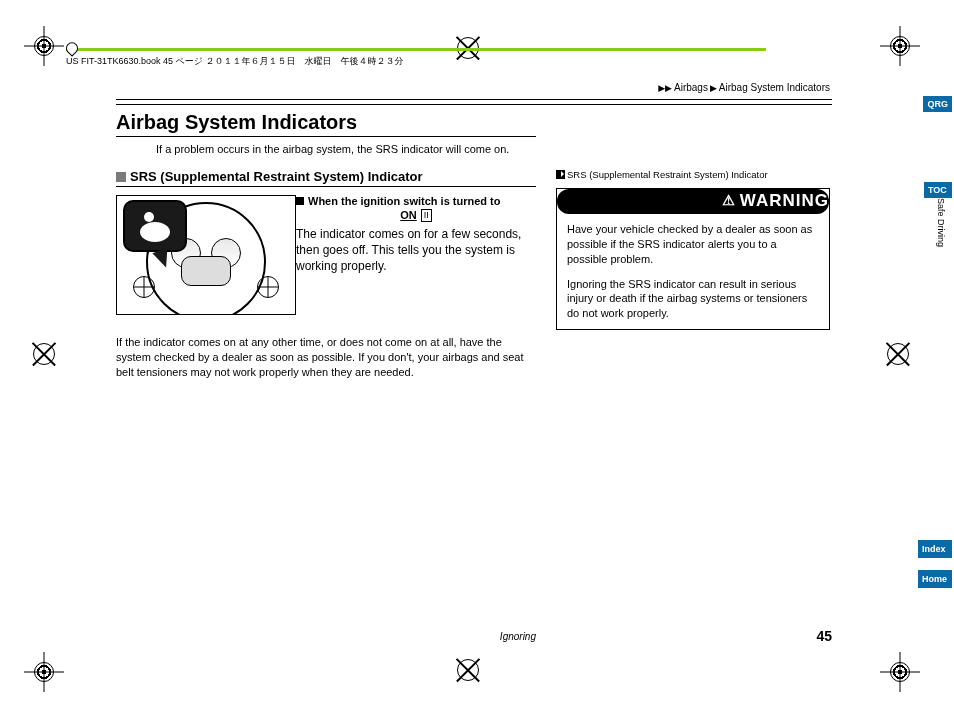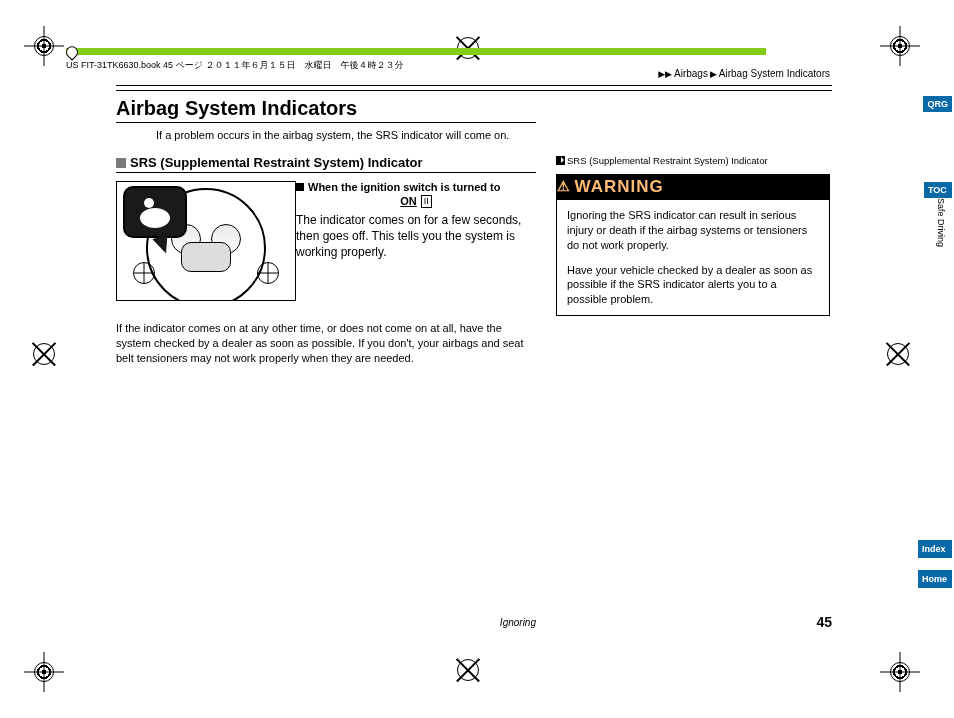--- a/index.html
+++ b/index.html
@@ -50,40 +50,40 @@
   .cropmark .line { position:absolute; background:#000; }
   .cropmark .line.h { height:1px; width:40px; top:50%; left:0; transform:translateY(-50%);}
   .cropmark .line.v { width:1px; height:40px; left:50%; top:0; transform:translateX(-50%);}
 
   
   .header-strip {
     position: absolute;
     top: 48px;
     left: 66px;
     width: 700px;
-    border-top: 7px solid #84cc16;
+    border-top: 3px solid #84cc16;
     padding-top: 4px;
     font-size: 9px;
   }
   .header-strip::before {
     content: "";
     position: absolute;
     left: 0; top: -6px;
     width: 10px; height: 10px;
     border: 1px solid #000;
     border-radius: 50% 50% 50% 0;
     transform: rotate(-45deg) translate(2px,-2px);
     background: #fff;
   }
 
   
   .content {
     position: absolute;
     left: 116px;
-    top: 68px;
+    top: 82px;
     width: 716px;
     height: 560px;
   }
   .breadcrumb {
     font-size: 10px;
     text-align: right;
     margin-bottom: 6px;
     padding-right: 2px;
   }
   .breadcrumb-arrow { font-size: 9px; margin: 0 2px; }
@@ -260,26 +260,27 @@
     border-top: 3.5px solid transparent;
     border-bottom: 3.5px solid transparent;
     border-left: 3px solid #fff;
   }
   .warning-box {
     border: 1.5px solid #000;
     font-size: 11px;
   }
   .warning-header {
     background: #000;
-    color: #fdba74;
-    text-align: left;
+    color: #ffffff;
+    text-align: right;
     font-weight: bold;
     font-size: 17px;
     letter-spacing: 1px;
     padding: 2px 0 3px;
+    border-radius: 12px;
   }
   .warning-header .tri {
     display:inline-block;
     position:relative;
     top:-1px;
     margin-right:4px;
     font-size:14px;
   }
   .warning-body {
     padding: 8px 10px;
@@ -443,22 +444,22 @@
       <div class="col-right">
         <div class="sidebar-ref">
           <span class="chev"></span>
           <span>SRS (Supplemental Restraint System) Indicator</span>
         </div>
         <div class="warning-box">
           <div class="warning-header">
             <span class="tri">⚠</span><span>WARNING</span>
           </div>
           <div class="warning-body">
+            <p>Have your vehicle checked by a dealer as soon as possible if the SRS indicator alerts you to a possible problem.</p>
             <p>Ignoring the SRS indicator can result in serious injury or death if the airbag systems or tensioners do not work properly.</p>
-            <p>Have your vehicle checked by a dealer as soon as possible if the SRS indicator alerts you to a possible problem.</p>
           </div>
         </div>
       </div>
     </div>
 
     <div class="continued">Ignoring</div>
     <div class="page-num">45</div>
   </div>
 
   <div class="nav-tabs">

